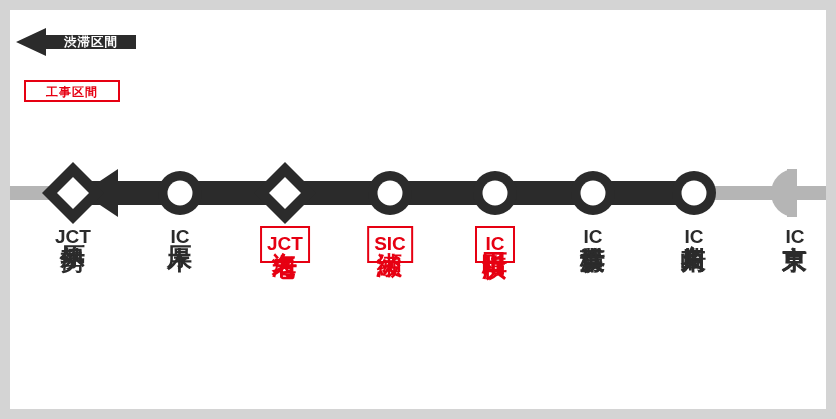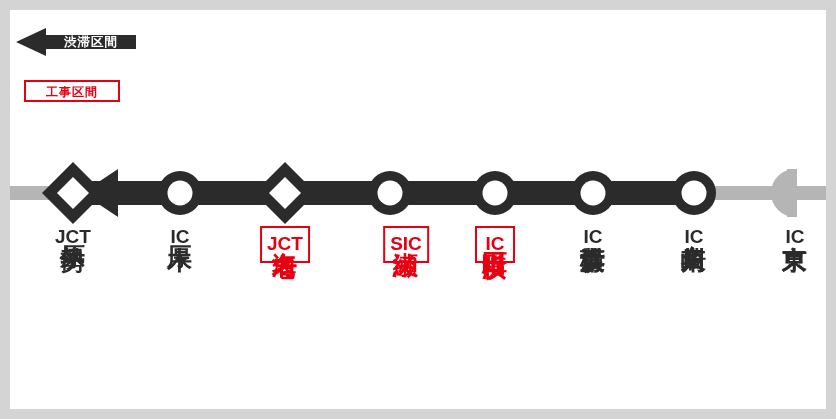--- a/index.html
+++ b/index.html
@@ -242,21 +242,21 @@
       </div>
     </div>
 
     <div class="station-label highlight" style="left:275px;">
       <div class="label-inner">
         <span class="jp-vertical">海老名</span>
         <span class="kind-text">JCT</span>
       </div>
     </div>
 
-    <div class="station-label highlight" style="left:380px;margin-left:16px;">
+    <div class="station-label highlight" style="left:380px;">
       <div class="label-inner">
         <span class="jp-vertical">綾瀬</span>
         <span class="kind-text">SIC</span>
       </div>
     </div>
 
     <div class="station-label highlight" style="left:485px;">
       <div class="label-inner">
         <span class="jp-vertical">横浜町田</span>
         <span class="kind-text">IC</span>

